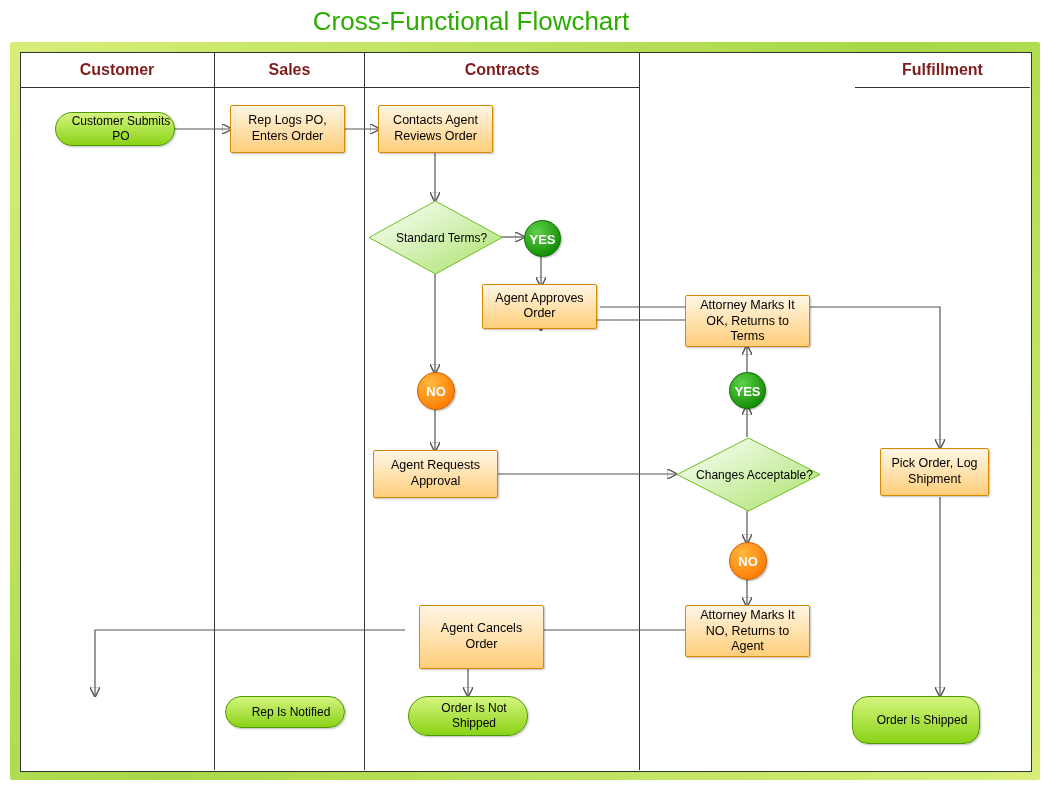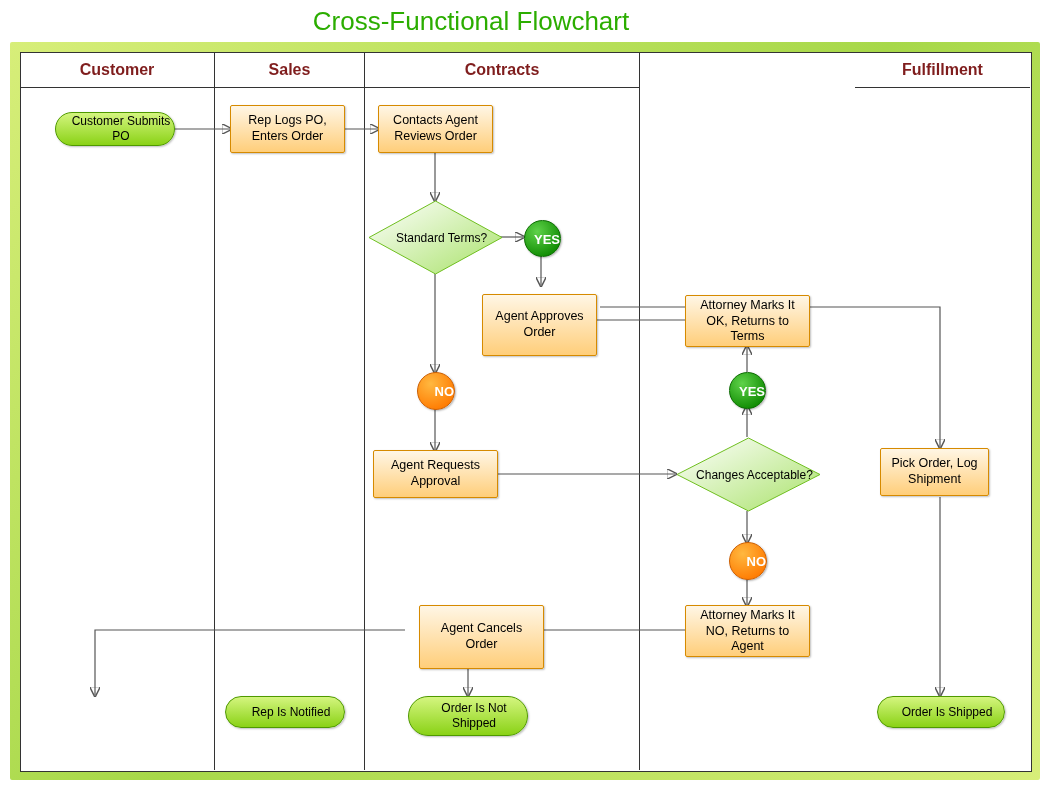--- a/index.html
+++ b/index.html
@@ -32,21 +32,21 @@
   .pill .label{top:50%;transform:translateY(-50%);font-size:12px;}
   
   .diamond{position:absolute;}
   .diamond svg{position:absolute;left:0;top:0;width:100%;height:100%;}
   .diamond .label{top:50%;transform:translateY(-50%);font-size:12px;}
   
   .circ{position:absolute;border-radius:50%;box-shadow:1px 1px 2px rgba(0,0,0,.3);}
   .circ.yes{background:radial-gradient(circle at 35% 30%,#5fd24a,#0e8a00 80%);border:1px solid #0a6b00;}
   .circ.no {background:radial-gradient(circle at 35% 30%,#ffb840,#ff7a00 80%);border:1px solid #cc5e00;}
   .circ span{position:absolute;left:0;right:0;top:50%;transform:translateY(-50%);
-    text-align:right;color:#fff;font-weight:bold;font-size:13px;}
+    text-align:center;color:#fff;font-weight:bold;font-size:13px;}
   
   svg.wires{position:absolute;left:20px;top:52px;width:1010px;height:718px;pointer-events:none;}
   svg.wires line,svg.wires path{stroke:#555;stroke-width:1.2;fill:none;}
 </style>
 </head>
 <body>
 
 <div id="stage">
   <div class="title">Cross-Functional Flowchart</div>
   <div class="outer"></div>
@@ -135,21 +135,21 @@
         </defs>
       <polygon points="67.5,1 134,37.5 67.5,74 1,37.5" fill="url(#gd1)" stroke="#6fbf1f"></polygon>
     </svg>
     <div class="label">Standard Terms?</div>
   </div>
 
   <div class="circ yes" style="left:524px;top:220px;width:35px;height:35px">
     <span>YES</span>
   </div>
 
-  <div class="node process" style="left:482px;top:294px;width:115px;height:62px">
+  <div class="node process" style="left:482px;top:284px;width:115px;height:45px">
     <div class="label">Agent Approves Order</div>
   </div>
 
   <div class="circ no" style="left:417px;top:372px;width:36px;height:36px">
     <span>NO</span>
   </div>
 
   <div class="node process" style="left:373px;top:450px;width:125px;height:48px">
     <div class="label">Agent Requests Approval</div>
   </div>
@@ -187,17 +187,17 @@
     <span>NO</span>
   </div>
 
   <div class="node process" style="left:685px;top:605px;width:125px;height:52px">
     <div class="label">Attorney Marks It NO, Returns to Agent</div>
   </div>
 
   <div class="node process" style="left:880px;top:448px;width:109px;height:48px">
     <div class="label">Pick Order, Log Shipment</div>
   </div>
-  <div class="node pill" style="left:877px;top:696px;width:128px;height:32px;border-radius:16px">
+  <div class="node pill" style="left:852px;top:696px;width:128px;height:48px;border-radius:16px">
     <div class="label">Order Is Shipped</div>
   </div>
 
 </div>
 
 </body></html>

